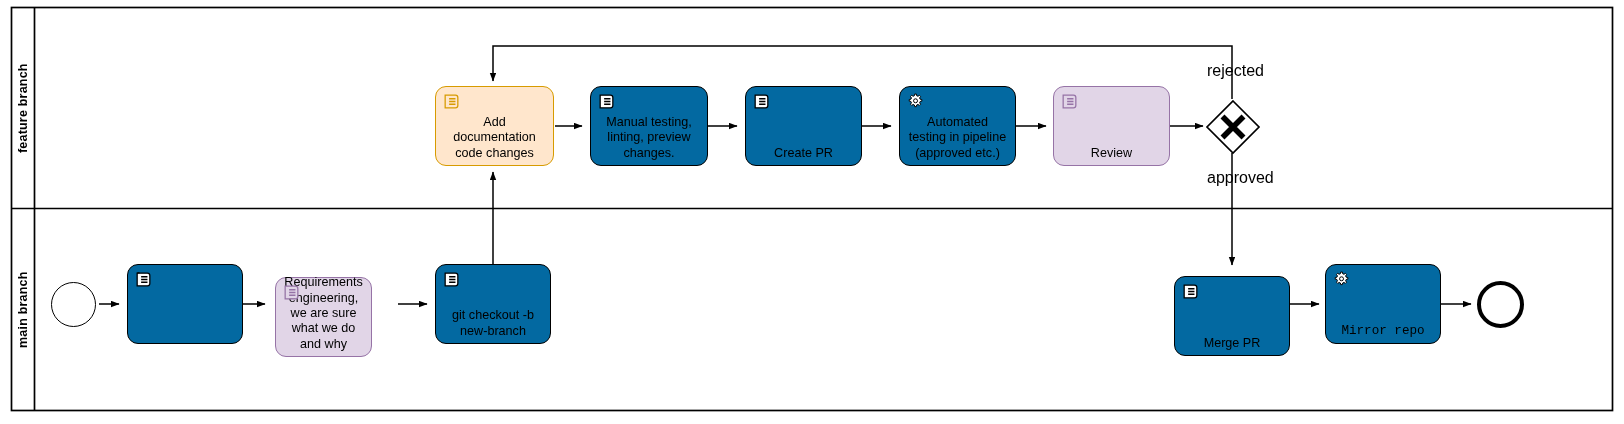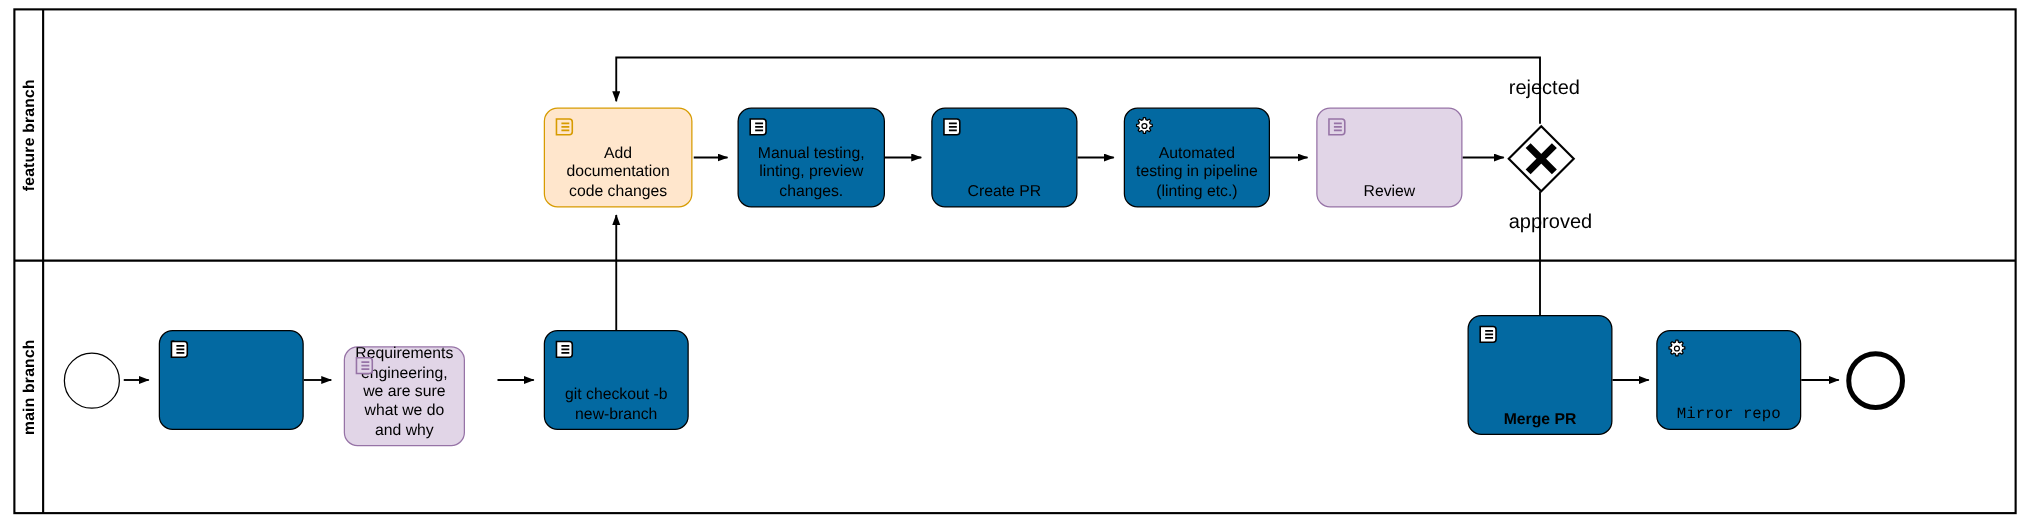--- a/index.html
+++ b/index.html
@@ -192,42 +192,42 @@
       <path d="M9 8.5 h8 M9 12 h8 M9 15.5 h8" stroke="#000000" stroke-width="1.7" fill="none"></path>
     </svg>
     <span class="task-label">Create PR</span>
   </div>
 
   <div class="node task" style="left:899px; top:86px; width:117px; height:80px;">
     <svg class="task-icon" viewBox="0 0 24 24">
       <path d="M11 2.6 l2.1 0 l.4 2.1 l1.6 .7 l1.8 -1.2 l1.5 1.5 l-1.2 1.8 l.7 1.6 l2.1 .4 l0 2.1 l-2.1 .4 l-.7 1.6 l1.2 1.8 l-1.5 1.5 l-1.8 -1.2 l-1.6 .7 l-.4 2.1 l-2.1 0 l-.4 -2.1 l-1.6 -.7 l-1.8 1.2 l-1.5 -1.5 l1.2 -1.8 l-.7 -1.6 l-2.1 -.4 l0 -2.1 l2.1 -.4 l.7 -1.6 l-1.2 -1.8 l1.5 -1.5 l1.8 1.2 l1.6 -.7 z" fill="#ffffff" stroke="#000000" stroke-width="1.25" stroke-linejoin="round"></path>
       <circle cx="12.05" cy="11.1" r="2.5" fill="#ffffff" stroke="#000000" stroke-width="1.25"></circle>
     </svg>
-    <span class="task-label">Automated testing in pipeline (linting etc.)</span>
+    <span class="task-label">Automated testing in pipeline (approved etc.)</span>
   </div>
 
   <div class="node task purple" style="left:1053px; top:86px; width:117px; height:80px;">
     <svg class="task-icon" viewBox="0 0 24 24">
       <path d="M4 4 h13 a3 3 0 0 1 3 3 v10 a3 3 0 0 1 -3 3 h-13 z" fill="#e1d5e7" stroke="#9673a6" stroke-width="1.6"></path>
       <path d="M9 8.5 h8 M9 12 h8 M9 15.5 h8" stroke="#9673a6" stroke-width="1.7" fill="none"></path>
     </svg>
     <span class="task-label">Review</span>
   </div>
 
   <div class="gateway" style="left:1205px; top:99px; width:56px; height:56px;">
     <svg width="56" height="56" viewBox="0 0 56 56">
       <polygon points="28,2 54,28 28,54 2,28" fill="#ffffff" stroke="#000000" stroke-width="1.7"></polygon>
       <path d="M17.5 17.5 L38.5 38.5 M38.5 17.5 L17.5 38.5" stroke="#000000" stroke-width="5.6" stroke-linecap="butt"></path>
     </svg>
   </div>
 
   <div class="edge-label" style="left:1207px; top:62px;">rejected</div>
   <div class="edge-label" style="left:1207px; top:169px;">approved</div>
 
-  <div class="node task" style="left:1174px; top:252px; width:116px; height:96px;font-weight:bold;">
+  <div class="node task" style="left:1174px; top:276px; width:116px; height:80px;">
     <svg class="task-icon" viewBox="0 0 24 24">
       <path d="M4 4 h13 a3 3 0 0 1 3 3 v10 a3 3 0 0 1 -3 3 h-13 z" fill="#ffffff" stroke="#000000" stroke-width="1.6"></path>
       <path d="M9 8.5 h8 M9 12 h8 M9 15.5 h8" stroke="#000000" stroke-width="1.7" fill="none"></path>
     </svg>
     <span class="task-label">Merge PR</span>
   </div>
 
   <div class="node task" style="left:1325px; top:264px; width:116px; height:80px;font-family:Liberation Mono, monospace;">
     <svg class="task-icon" viewBox="0 0 24 24">
       <path d="M11 2.6 l2.1 0 l.4 2.1 l1.6 .7 l1.8 -1.2 l1.5 1.5 l-1.2 1.8 l.7 1.6 l2.1 .4 l0 2.1 l-2.1 .4 l-.7 1.6 l1.2 1.8 l-1.5 1.5 l-1.8 -1.2 l-1.6 .7 l-.4 2.1 l-2.1 0 l-.4 -2.1 l-1.6 -.7 l-1.8 1.2 l-1.5 -1.5 l1.2 -1.8 l-.7 -1.6 l-2.1 -.4 l0 -2.1 l2.1 -.4 l.7 -1.6 l-1.2 -1.8 l1.5 -1.5 l1.8 1.2 l1.6 -.7 z" fill="#ffffff" stroke="#000000" stroke-width="1.25" stroke-linejoin="round"></path>

